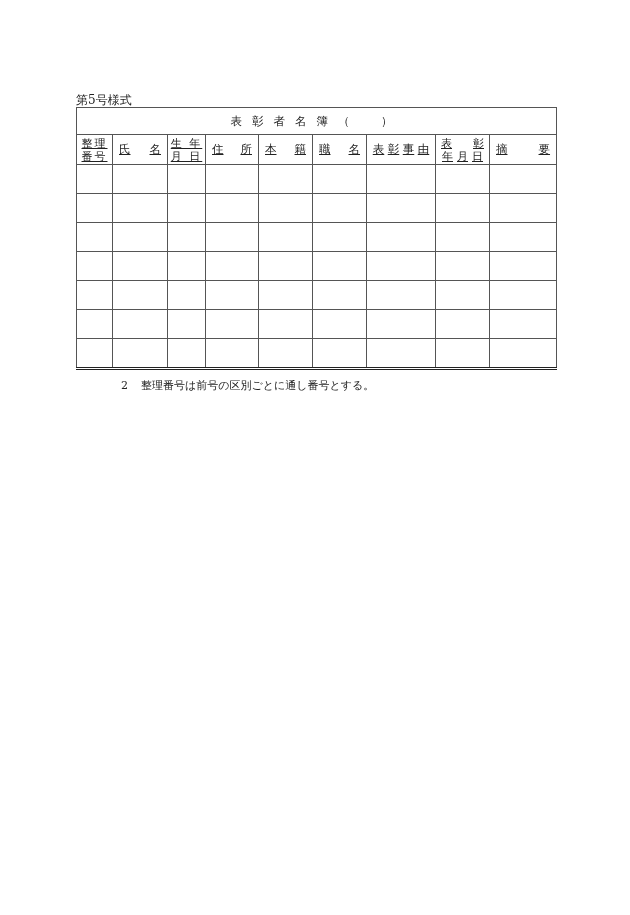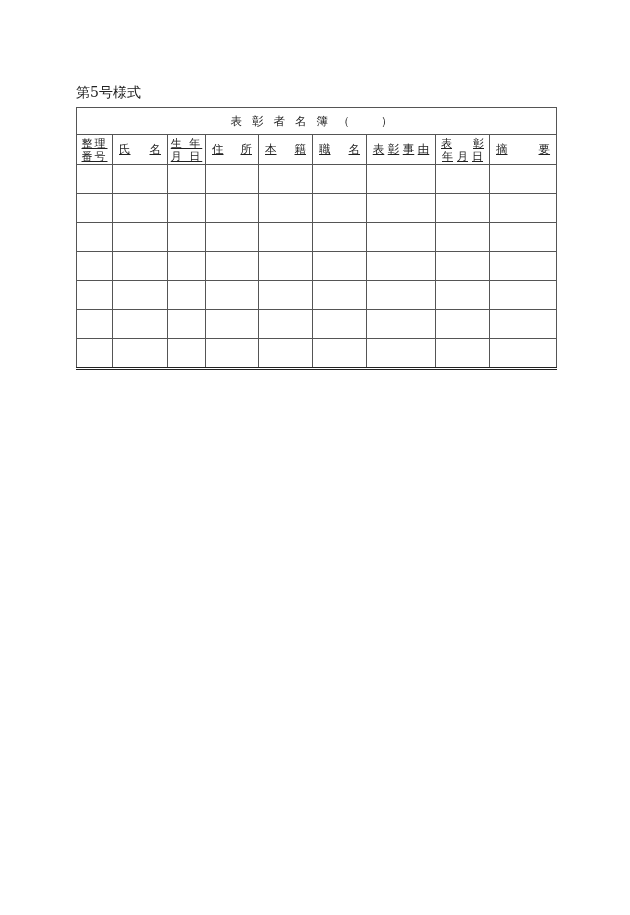--- a/index.html
+++ b/index.html
@@ -2,22 +2,22 @@
 <html><head>
 <meta charset="utf-8">
 <style>
   html, body { margin: 0; padding: 0; background: #ffffff; }
   body {
     width: 630px; height: 915px; position: relative; overflow: hidden;
     font-family: "DejaVu Serif", "Liberation Serif", serif;
     color: #222;
   }
   .form-label {
-    position: absolute; left: 76px; top: 84px;
-    font-size: 14px; letter-spacing: 0px;
+    position: absolute; left: 76px; top: 92px;
+    font-size: 12px; letter-spacing: 0px;
   }
   .tbl {
     position: absolute; left: 76px; top: 107px;
     width: 480px;
     border-collapse: collapse;
     table-layout: fixed;
     font-size: 11.5px;
   }
   .tbl td {
     border: 1px solid #555;
@@ -212,13 +212,16 @@
         <td></td>
         <td></td>
         <td></td>
         <td></td>
         <td></td>
   </tr>
 </tbody>
   </table>
 
 <div class="notes">
+  <div class="note-line indent2">
+    <span class="note-num">2</span><span>整理番号は前号の区別ごとに通し番号とする。</span>
+  </div>
 </div>
 
 </body></html>

